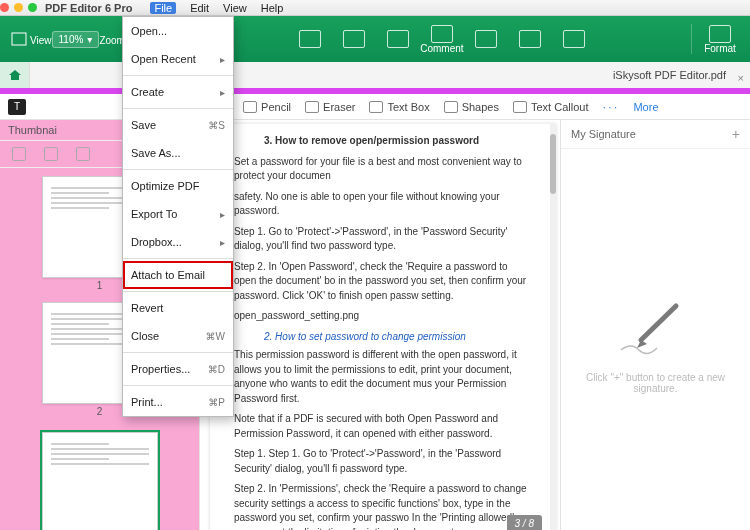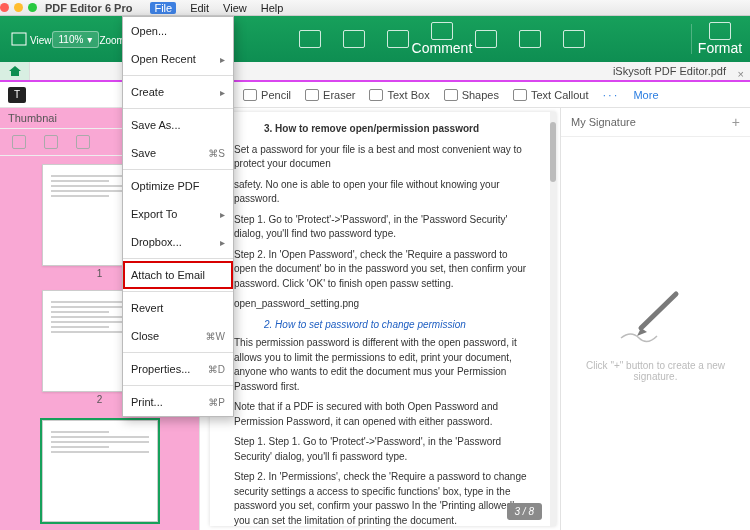--- a/index.html
+++ b/index.html
@@ -19,25 +19,25 @@
 .filemenu .row .sc { color:#777; font-size: 10px; }
 .filemenu .sep { height:1px; background:#ddd; margin:2px 0; }
 .filemenu .row.hl { outline: 2px solid #d80000; outline-offset: -2px; }
 
 .greenbar { height: 46px; background: linear-gradient(#17a05b,#0e8e52); display:flex; align-items:center; color:#fff; padding: 0 8px; position: relative; }
 .greenbar .seg { display:flex; flex-direction:row; align-items:center; justify-content:center; font-size: 10px; }
 .greenbar .seg .ico { width:22px; height:16px; display:flex; align-items:center; justify-content:center; }
 .greenbar .seg .lbl { margin-top: 2px; }
 .greenbar .zoombox { background: rgba(255,255,255,.15); border:1px solid rgba(255,255,255,.4); border-radius:3px; padding: 2px 6px; display:flex; align-items:center; gap:4px; font-size:10px; }
 .greenbar .sepv { width:1px; height:30px; background: rgba(255,255,255,.25); margin: 0 6px; }
-.greenbar .tbitem { display:flex; flex-direction:column; align-items:center; width:44px; font-size:14px; }
+.greenbar .tbitem { display:flex; flex-direction:column; align-items:center; width:44px; font-size:10px; }
 .greenbar .tbitem .ico { width:22px; height:18px; border:1px solid rgba(255,255,255,.8); border-radius:2px; }
 .greenbar .spacer { flex:1; }
 
-.tabbar { height: 20px; background:#f4f4f4; border-bottom:2px solid #d946ef; display:flex; align-items:center; }
+.tabbar { height: 32px; background:#f4f4f4; border-bottom:6px solid #d946ef; display:flex; align-items:center; }
 .tabbar .hometab { width:30px; height:100%; background:#d8efe2; display:flex; align-items:center; justify-content:center; border-right:1px solid #ddd; }
 .tabbar .homeicon { width:12px; height:10px; fill:#0e8e52; }
 .tabbar .doctab { margin-left:auto; padding: 0 24px 0 10px; font-size:11px; color:#444; position:relative; }
 .tabbar .doctab .x { position:absolute; right:6px; top:3px; color:#888; font-size:11px; }
 
 .subtoolbar { height: 26px; border-bottom:1px solid #e2e2e2; display:flex; align-items:center; padding: 0 8px; gap: 14px; font-size:11px; color:#444; }
 .subtoolbar .tbtn { display:flex; align-items:center; gap:4px; }
 .subtoolbar .tico { width:14px; height:12px; border:1px solid #888; border-radius:2px; }
 .subtoolbar .darkbtn { width:18px; height:16px; background:#222; border-radius:2px; display:flex; align-items:center; justify-content:center; color:#fff; font-size:10px; }
 .subtoolbar .dots { color:#2a7de1; letter-spacing:2px; }
@@ -97,25 +97,25 @@
       <span>Open Recent</span>
       <span class="sc">▸</span>
     </div>
   <div class="sep"></div>
   <div class="row">
       <span>Create</span>
       <span class="sc">▸</span>
     </div>
   <div class="sep"></div>
   <div class="row">
-      <span>Save As...</span>
-    </div>
-  <div class="row">
       <span>Save</span>
       <span class="sc">⌘S</span>
+    </div>
+  <div class="row">
+      <span>Save As...</span>
     </div>
   <div class="sep"></div>
   <div class="row">
       <span>Optimize PDF</span>
     </div>
   <div class="row">
       <span>Export To</span>
       <span class="sc">▸</span>
     </div>
   <div class="row">

